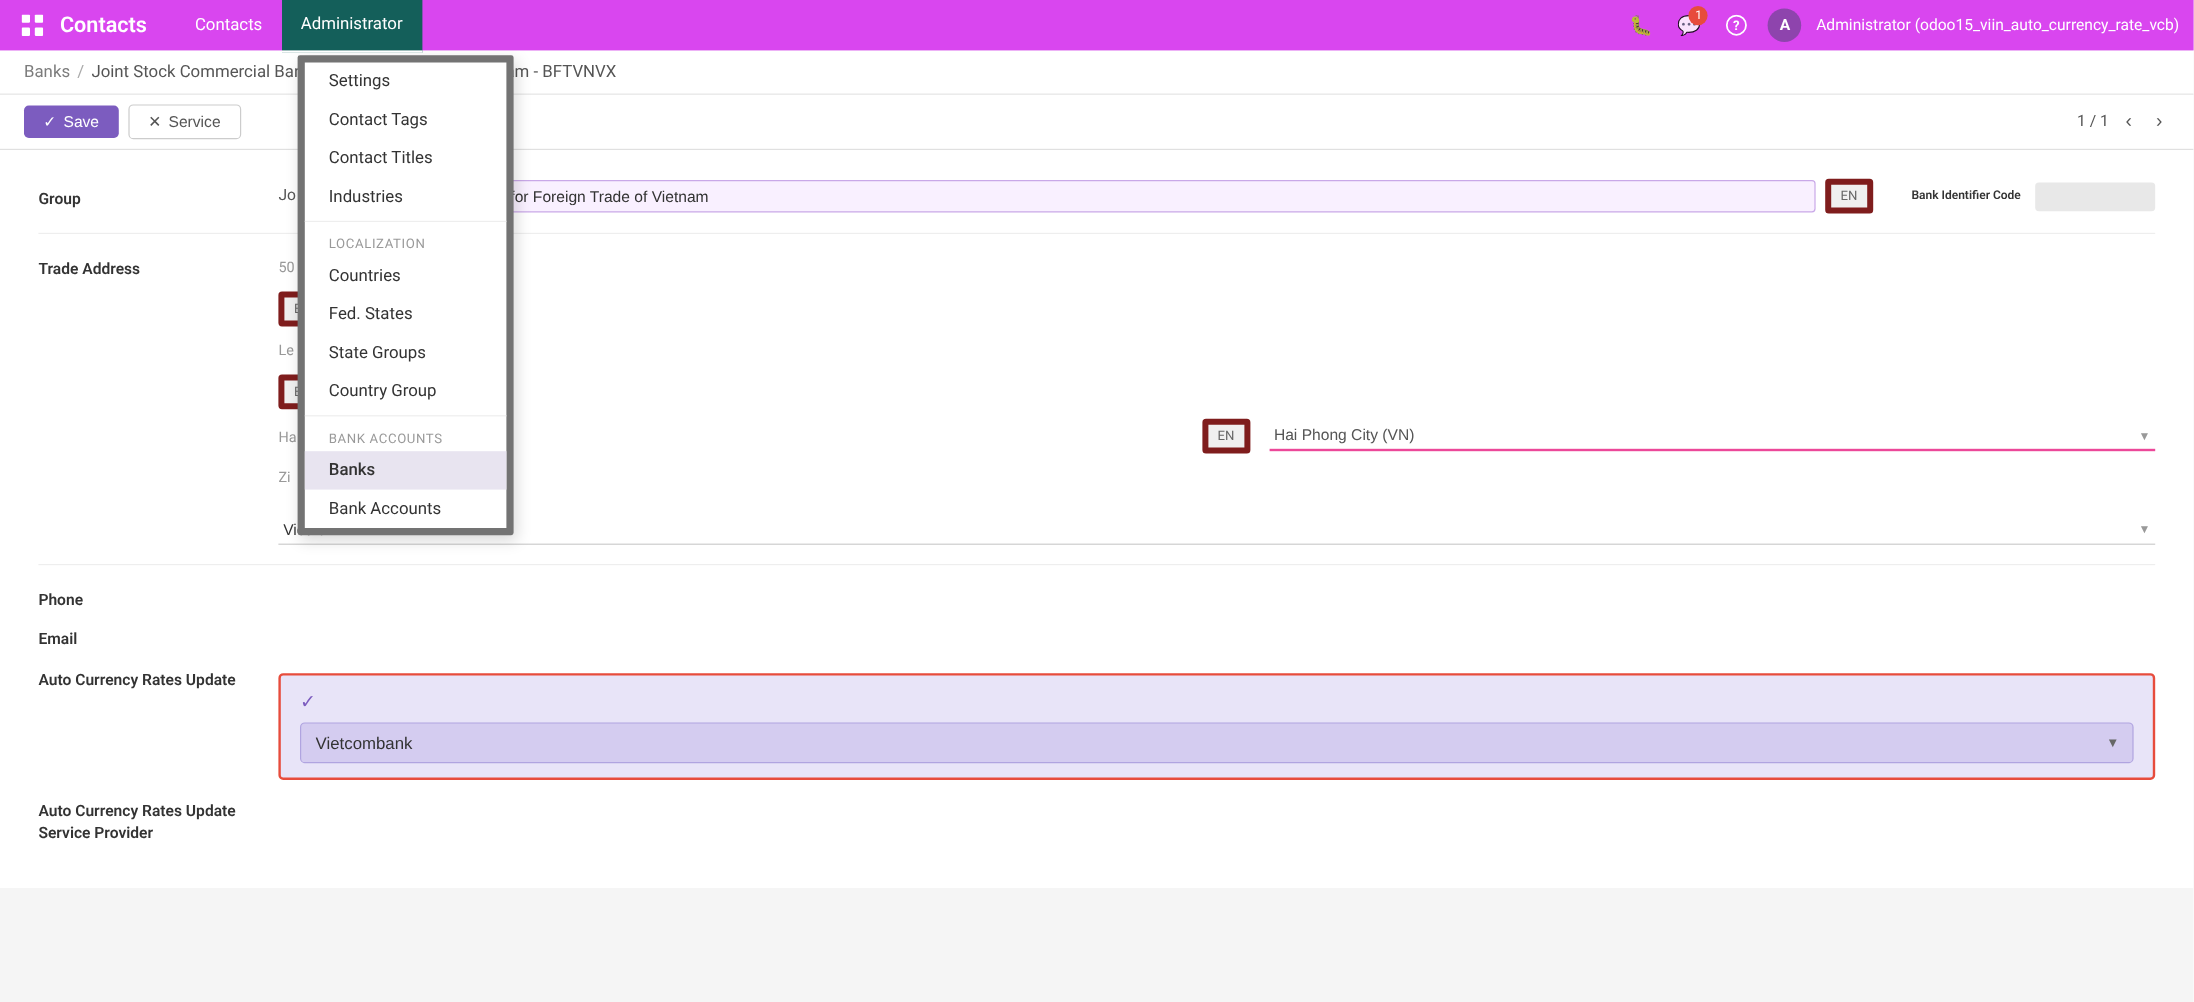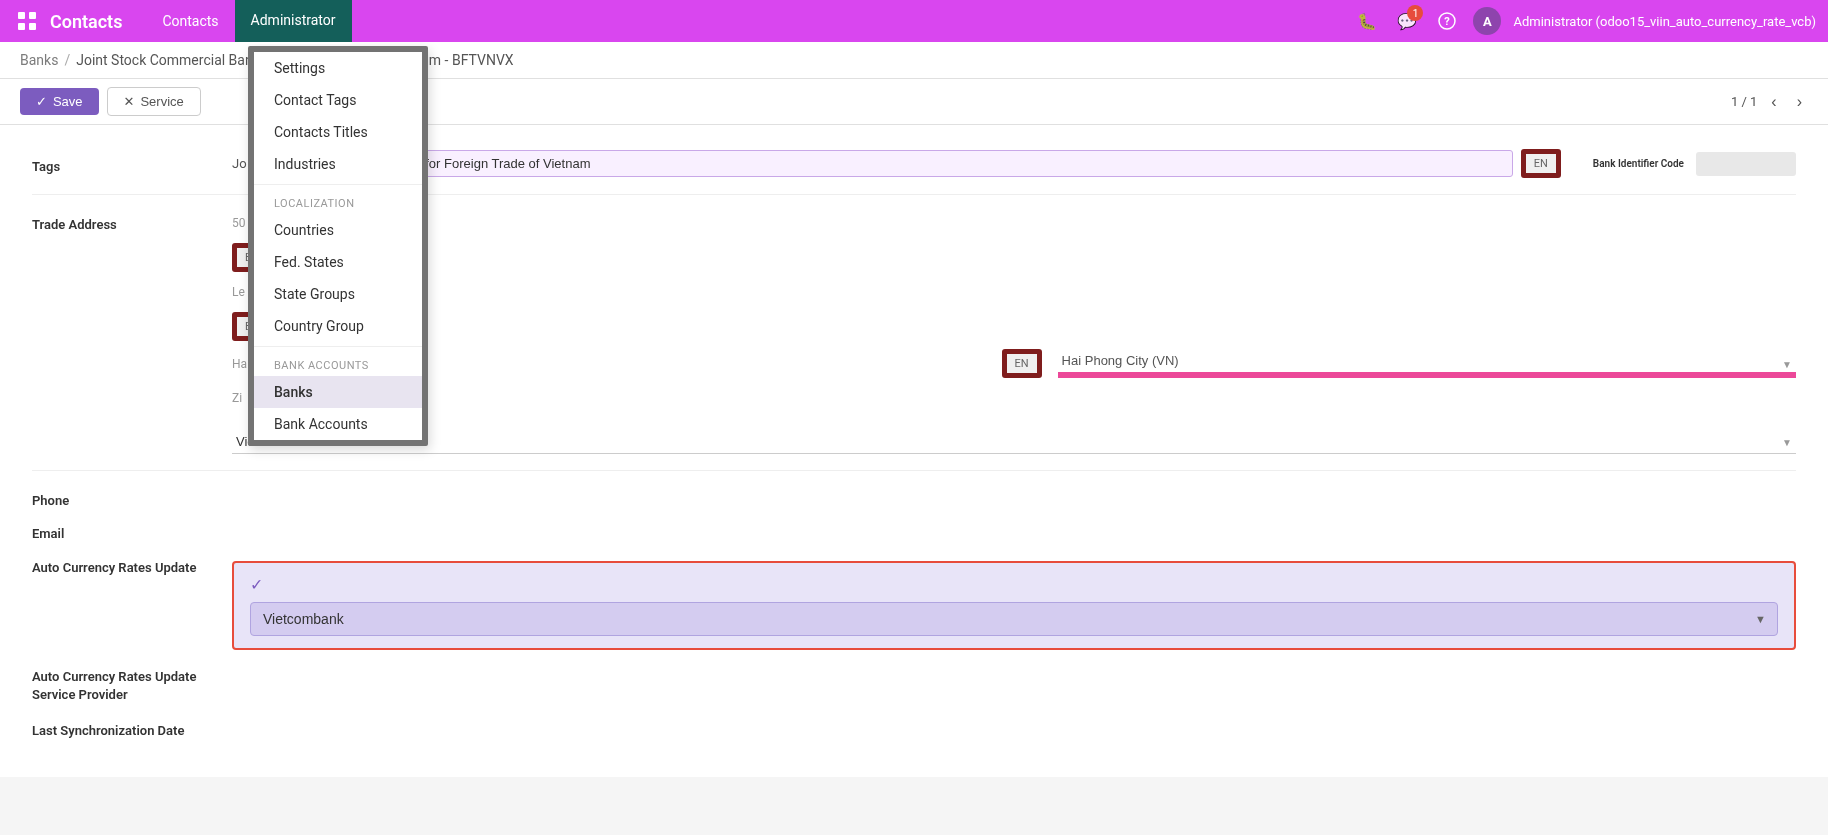--- a/index.html
+++ b/index.html
@@ -392,40 +392,40 @@
     <span>1 / 1</span>
     <button class="pag-btn">‹</button>
     <button class="pag-btn">›</button>
   </div>
 </div>
 
 <div class="dropdown-overlay">
   <div class="dropdown-menu">
     <div class="dropdown-item">Settings</div>
     <div class="dropdown-item">Contact Tags</div>
-    <div class="dropdown-item">Contacts Titles</div>
+    <div class="dropdown-item">Contact Titles</div>
     <div class="dropdown-item">Industries</div>
     <hr class="dropdown-divider">
     <div class="dropdown-section-label">Localization</div>
     <div class="dropdown-item">Countries</div>
     <div class="dropdown-item">Fed. States</div>
     <div class="dropdown-item">State Groups</div>
     <div class="dropdown-item">Country Group</div>
     <hr class="dropdown-divider">
     <div class="dropdown-section-label">Bank Accounts</div>
     <div class="dropdown-item active">Banks</div>
     <div class="dropdown-item">Bank Accounts</div>
   </div>
 </div>
 
 <div class="main-content">
   <div class="form-area">
 
     <div class="form-row" style="align-items:center; margin-bottom:16px;">
-      <div class="form-label">Tags</div>
+      <div class="form-label">Group</div>
       <div style="flex:1; display:flex; align-items:center; gap:8px;">
         <span style="color:#555; font-size:13px;">Jo</span>
         <input type="text" class="field-input" style="flex: 1 1 0%;" value="int Stock Commercial Bank for Foreign Trade of Vietnam">
         <span class="lang-badge">EN</span>
       </div>
       <div style="margin-left:24px; display:flex; align-items:center; gap:12px;">
         <span style="font-weight:600; font-size:10px; color:#333; white-space:nowrap;">Bank Identifier Code</span>
         <div class="bic-value"></div>
       </div>
     </div>
@@ -450,21 +450,21 @@
         </div>
         <div style="display:flex; align-items:center; gap:8px; margin-bottom:8px;">
           <span class="lang-badge">EN</span>
         </div>
 
         <div style="display:flex; align-items:center; gap:8px; margin-bottom:8px;">
           <span style="color:#999; font-size:12px;">Ha</span>
           <input type="text" class="address-input" placeholder="" style="width: 80px;">
           <span class="lang-badge">EN</span>
           <div style="position:relative; flex:1;">
-            <select style="width:100%; border:none; border-bottom:6px solid #ec4899; font-size:13px; color:#555; background:white; padding:4px; appearance:none;">
+            <select style="width:100%; border:none; border-bottom:2px solid #ec4899; font-size:13px; color:#555; background:white; padding:4px; appearance:none;">
               <option>Hai Phong City (VN)</option>
             </select>
             <span style="position:absolute; right:4px; top:50%; transform:translateY(-50%); color:#999; font-size:10px; pointer-events:none;">▼</span>
           </div>
         </div>
 
         <div style="display:flex; align-items:center; gap:8px; margin-bottom:20px;">
           <span style="color:#999; font-size:12px;">Zi</span>
           <input type="text" class="address-input" style="flex: 1 1 0%;">
         </div>
@@ -509,19 +509,15 @@
           </div>
         </div>
       </div>
     </div>
 
     <div class="form-row" style="margin-top:-8px;">
       <div class="form-label" style="line-height:1.4;">Auto Currency Rates Update Service Provider</div>
       <div class="form-value"></div>
     </div>
 
-    <div class="form-row">
-      <div class="form-label" style="line-height:1.4;">Last Synchronization Date</div>
-      <div class="form-value"></div>
-    </div>
 
   </div>
 </div>
 
 </body></html>

